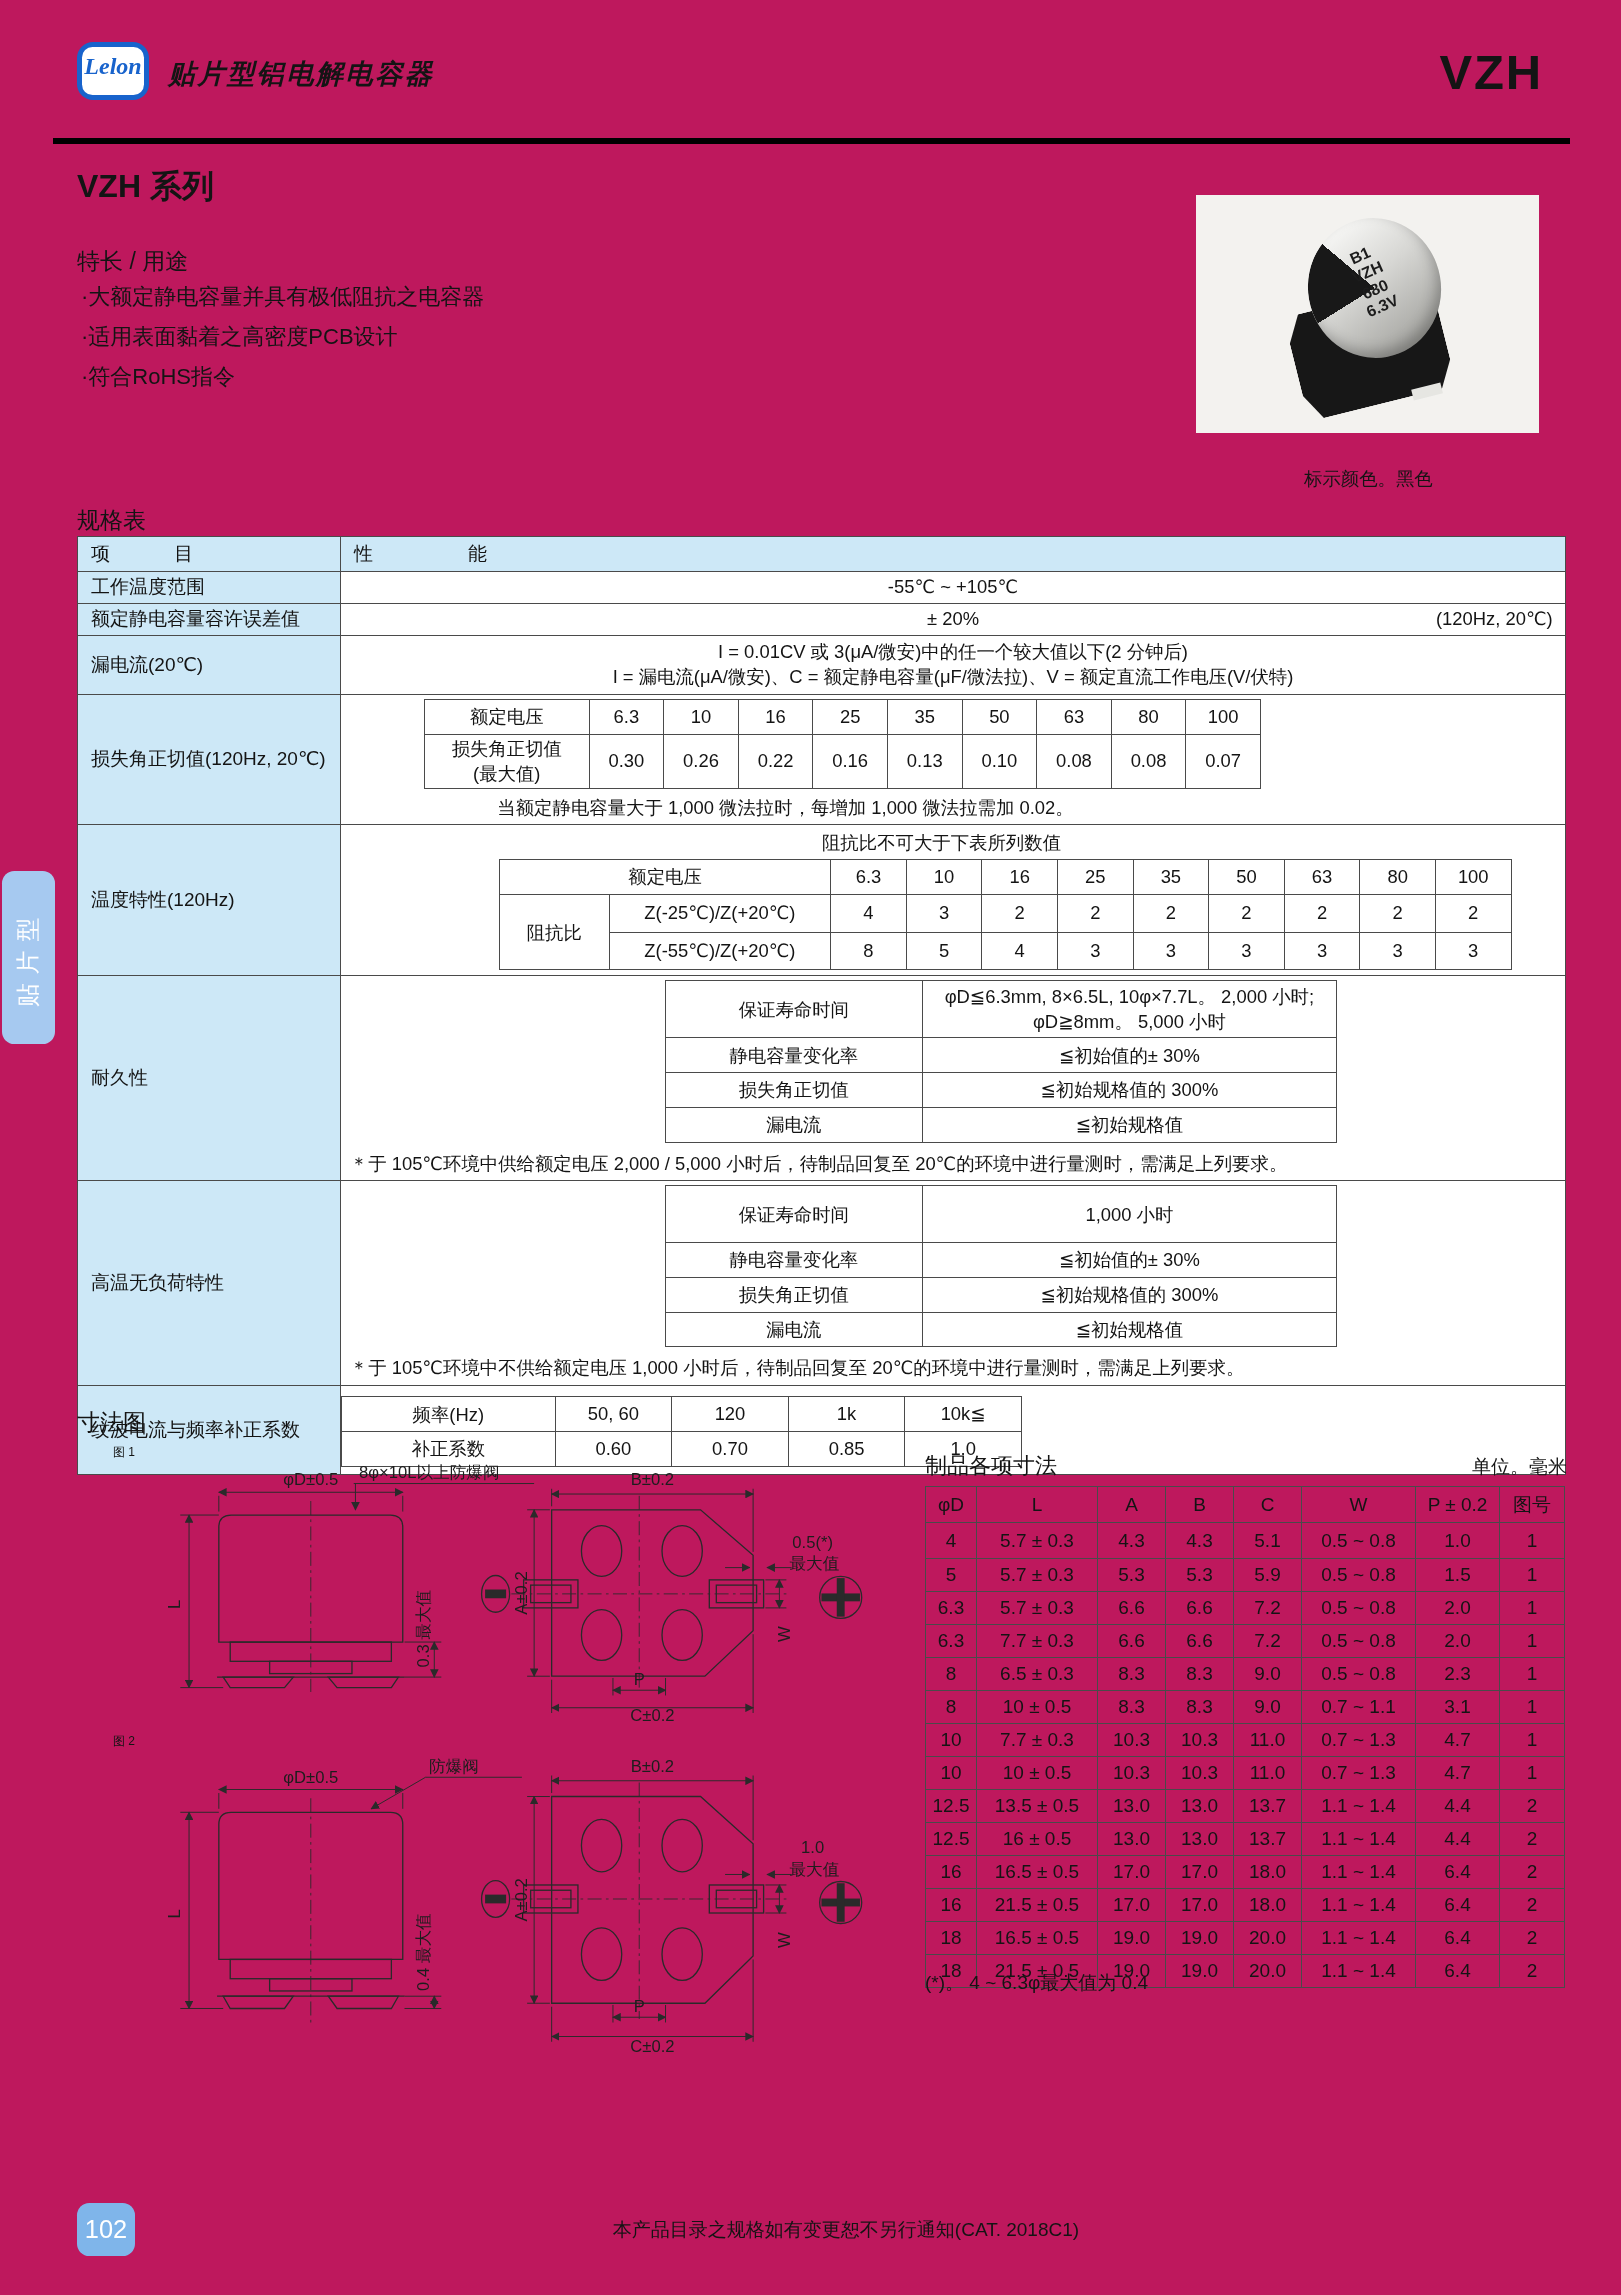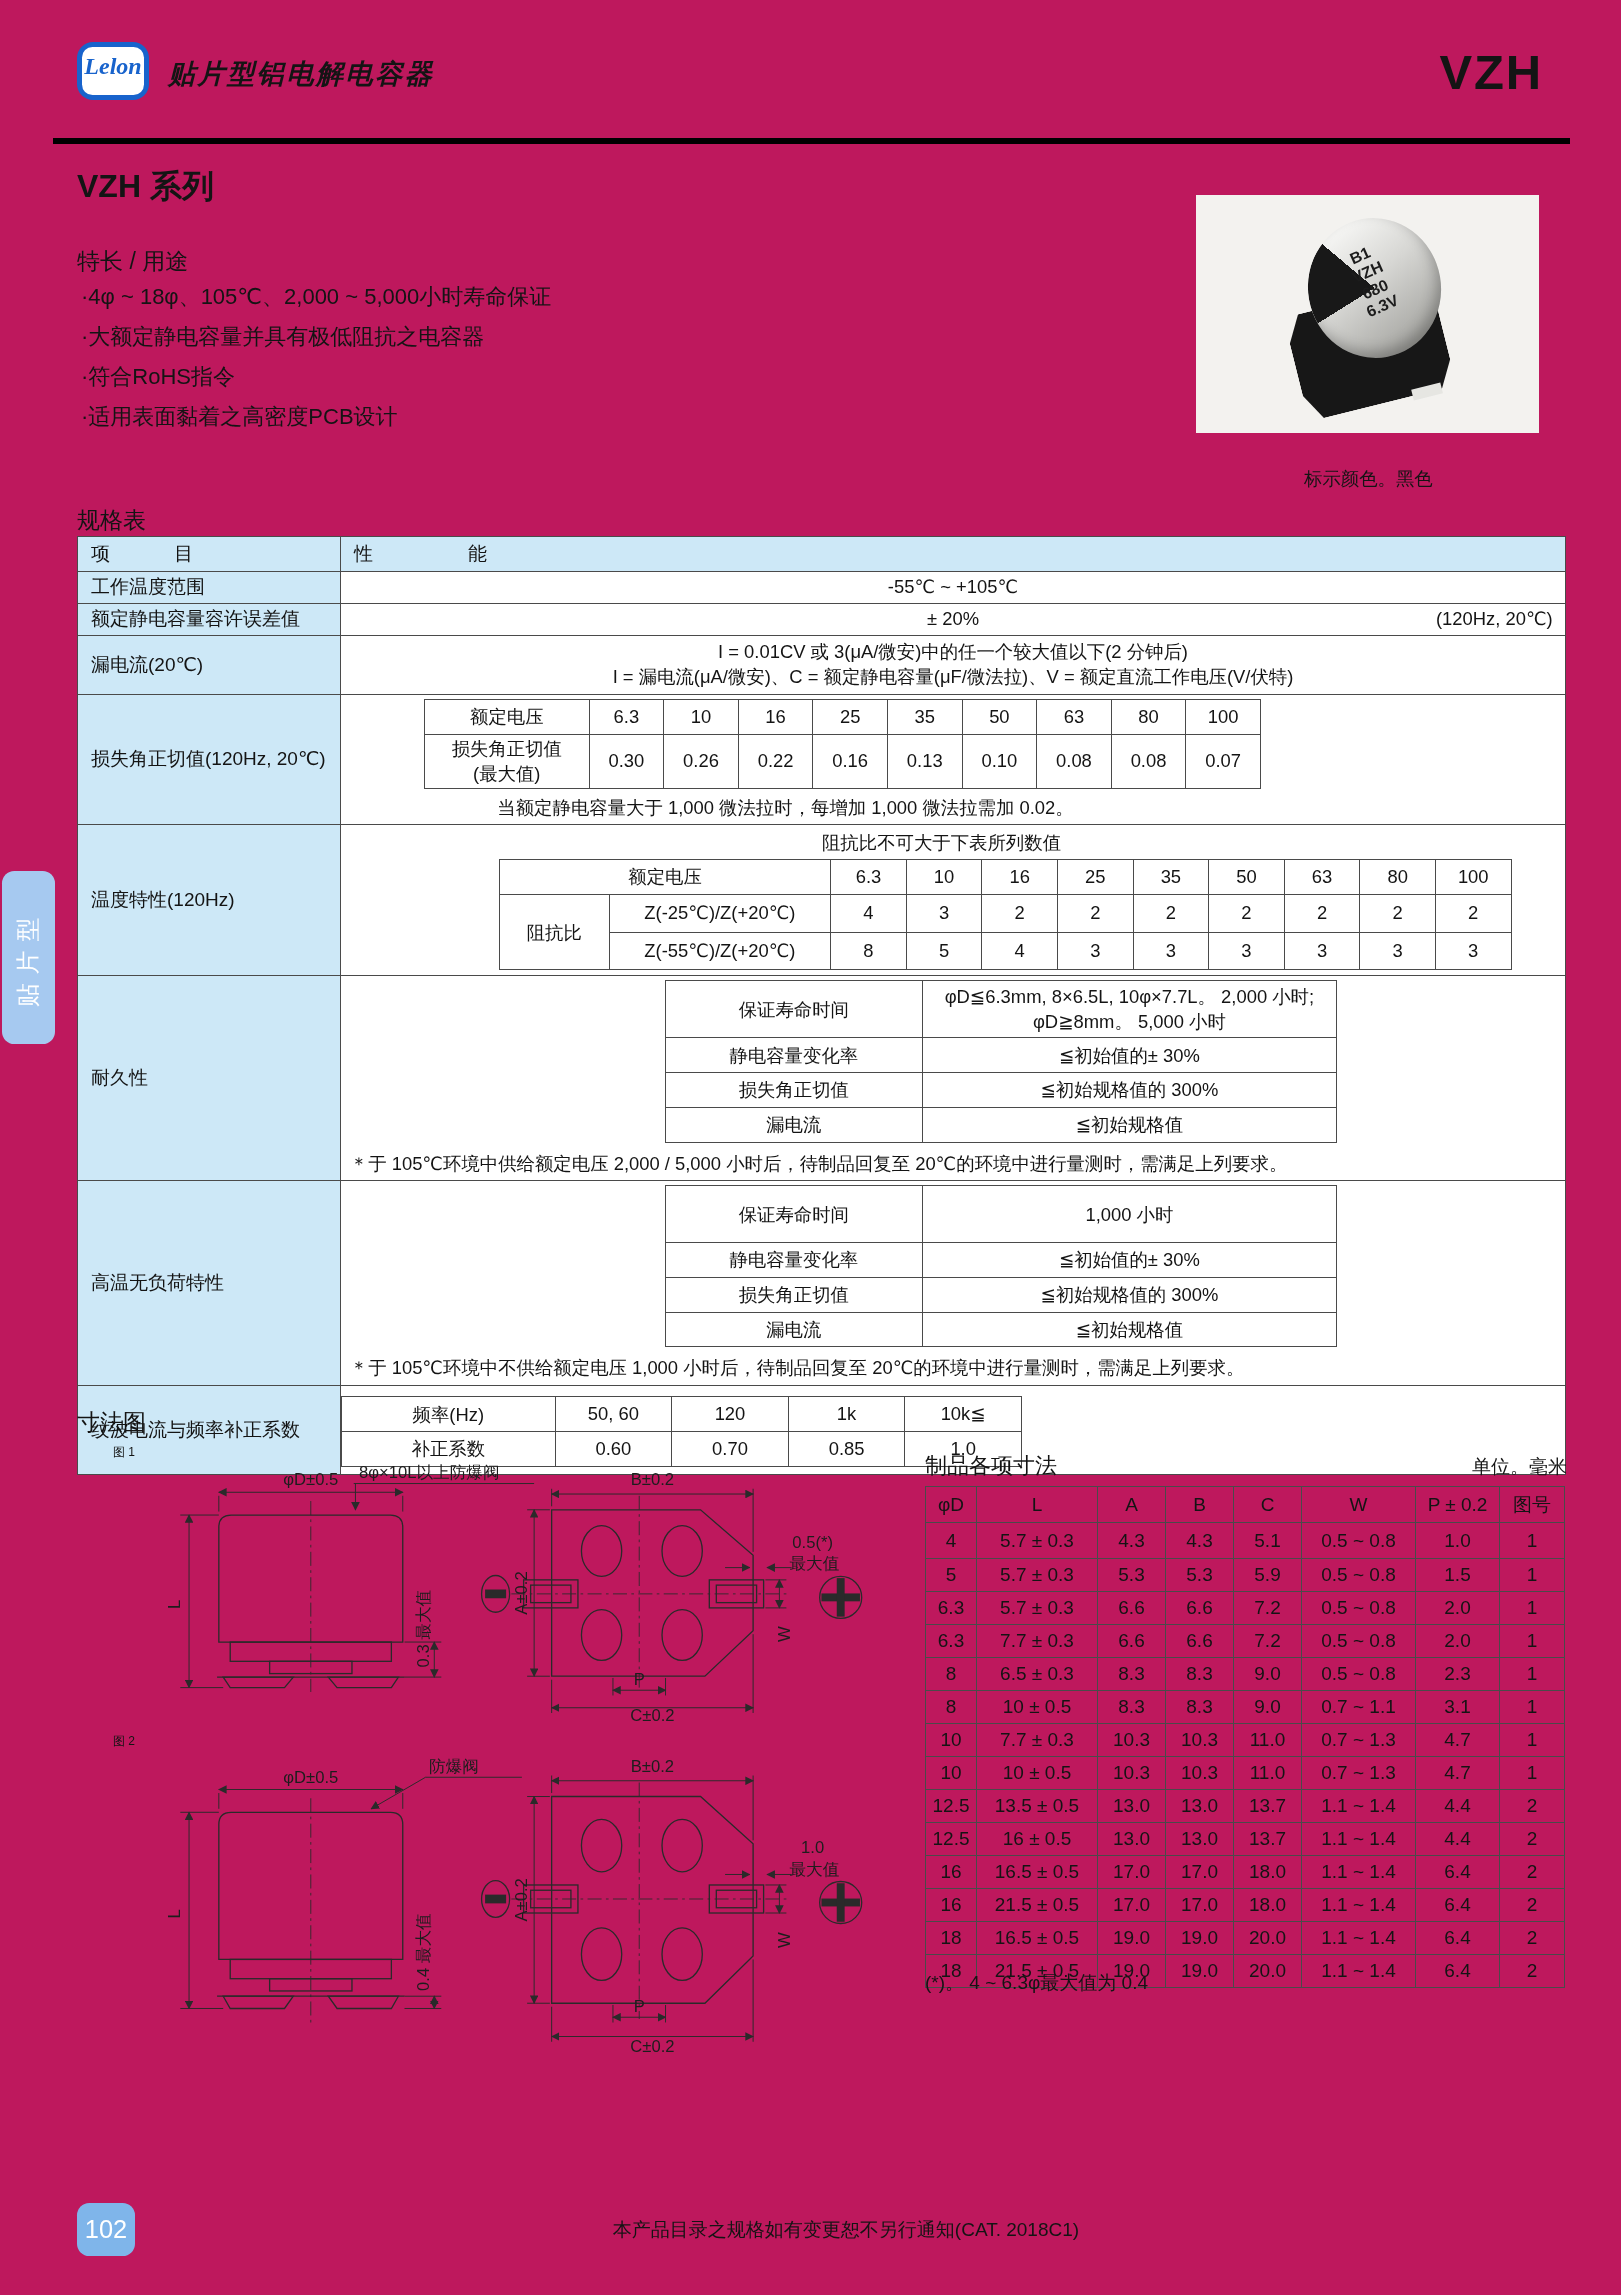--- a/index.html
+++ b/index.html
@@ -118,24 +118,23 @@
     <div class="logo-inner"></div>
     <div class="logo-text">Lelon</div>
   </div>
   <div class="abs doc-title">贴片型铝电解电容器</div>
   <div class="abs series-code">VZH</div>
   <div class="abs top-rule"></div>
 
   <div class="abs series-heading">VZH 系列</div>
   <div class="abs features-heading">特长 / 用途</div>
   <div class="abs features">
-    <div>·4φ ~ 18φ、105℃、2,000 ~ 5,000小时寿命保证</div>
     <div>·大额定静电容量并具有极低阻抗之电容器</div>
+    <div>·适用表面黏着之高密度PCB设计</div>
     <div>·符合RoHS指令</div>
-    <div>·适用表面黏着之高密度PCB设计</div>
   </div>
 
   <div class="abs photo-box">
     <div class="cap-base"></div>
     <div class="cap-lead"></div>
     <div class="cap-can">
       <div class="cap-wedge"></div>
       <div class="cap-mark">
         <div>B1</div>
         <div>VZH</div>

